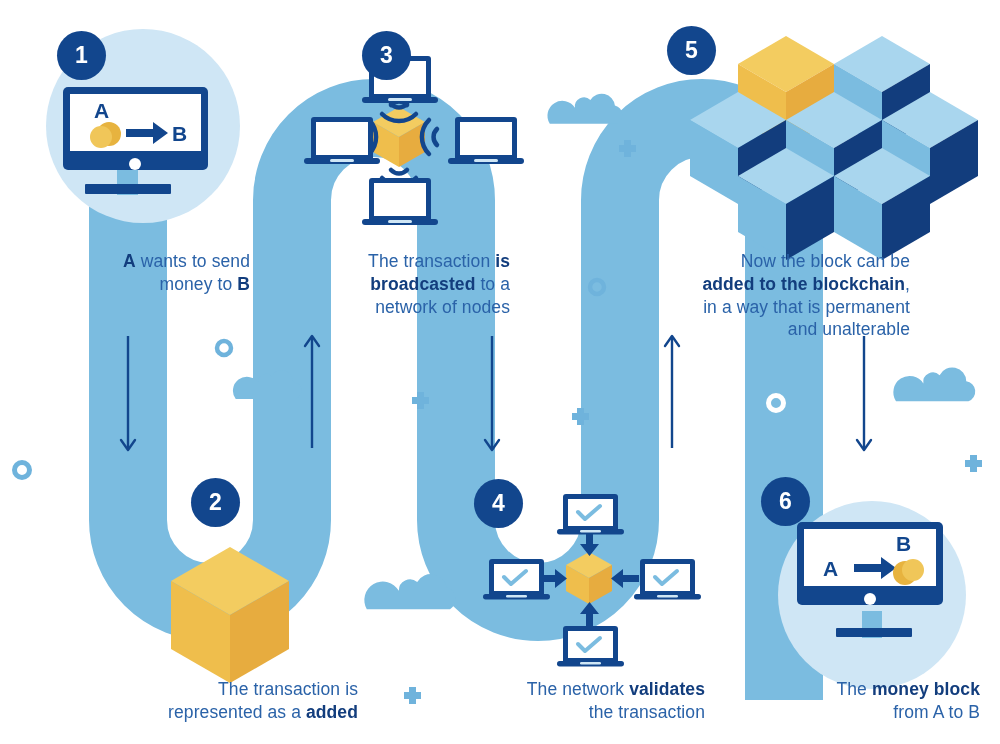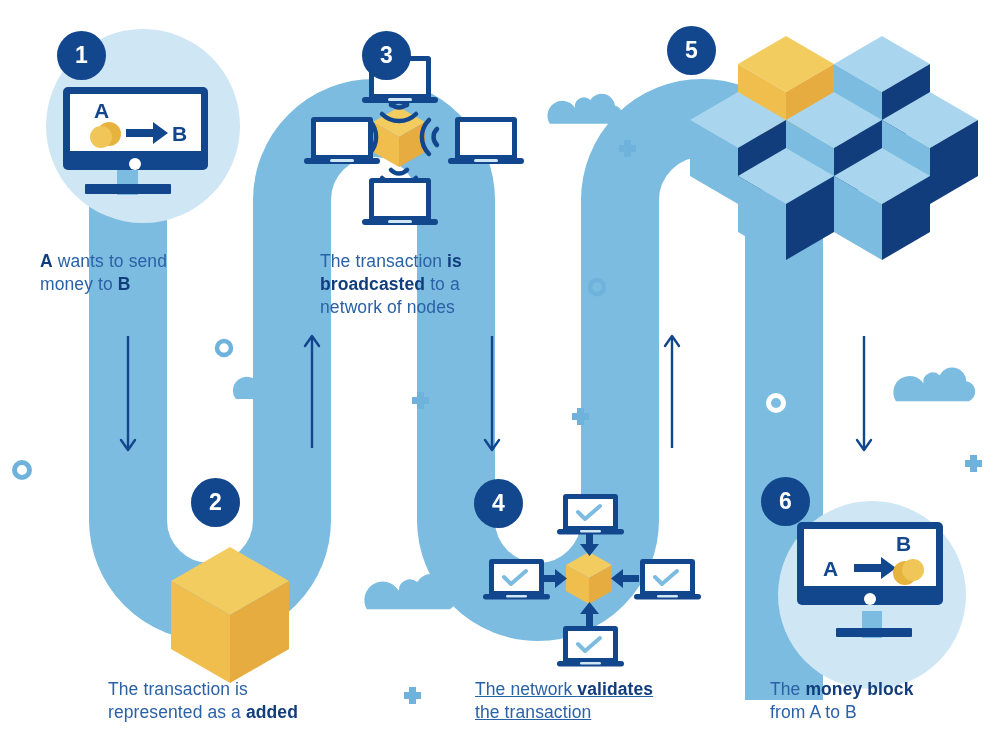--- a/index.html
+++ b/index.html
@@ -6,21 +6,21 @@
   html,body{margin:0;padding:0;background:#ffffff;}
   body{
     font-family:"Liberation Sans","DejaVu Sans",sans-serif;
     width:1000px;height:744px;overflow:hidden;
   }
   #stage{position:relative;width:1000px;height:744px;background:#ffffff;}
   #stage svg.layer{position:absolute;left:0;top:0;width:1000px;height:744px;}
 
   .cap{
     position:absolute;
-    text-align:left;
+    text-align:right;
     color:#2A62A8;
     font-size:17.5px;
     line-height:1.30;
     letter-spacing:.1px;
     white-space:pre-line;
   }
   .cap b{color:#123D7D;font-weight:bold;}
   .cap .nav{color:#123D7D;font-weight:bold;}
 
   .numbubble{
@@ -326,18 +326,19 @@
   <div class="numbubble" style="left:474px; top:479px;">4</div>
   <div class="numbubble" style="left:667px; top:26px;">5</div>
   <div class="numbubble" style="left:761px; top:477px;">6</div>
 
   <div class="cap" style="left:40px;  top:250px; width:210px;"><span class="nav">A</span> wants to send<br>money to <span class="nav">B</span></div>
 
   <div class="cap" style="left:108px; top:678px; width:250px;">The transaction is<br>represented as a <b>added</b></div>
 
   <div class="cap" style="left:320px; top:250px; width:190px;">The transaction <b>is<br>broadcasted</b> to a<br>network of nodes</div>
 
-  <div class="cap" style="left:475px; top:678px; width:230px;text-decoration:underline;">The network <b>validates</b><br>the transaction</div>
-
+  <div class="cap" style="left:475px; top:678px; width:230px;">The network <b>validates</b><br>the transaction</div>
+
+  <div class="cap" style="left:650px; top:250px; width:260px;">Now the block can be<br><b>added to the blockchain</b>,<br>in a way that is permanent<br>and unalterable</div>
 
   <div class="cap" style="left:770px; top:678px; width:210px;">The <b>money block</b><br>from A to B</div>
 
 </div>
 
 </body></html>

